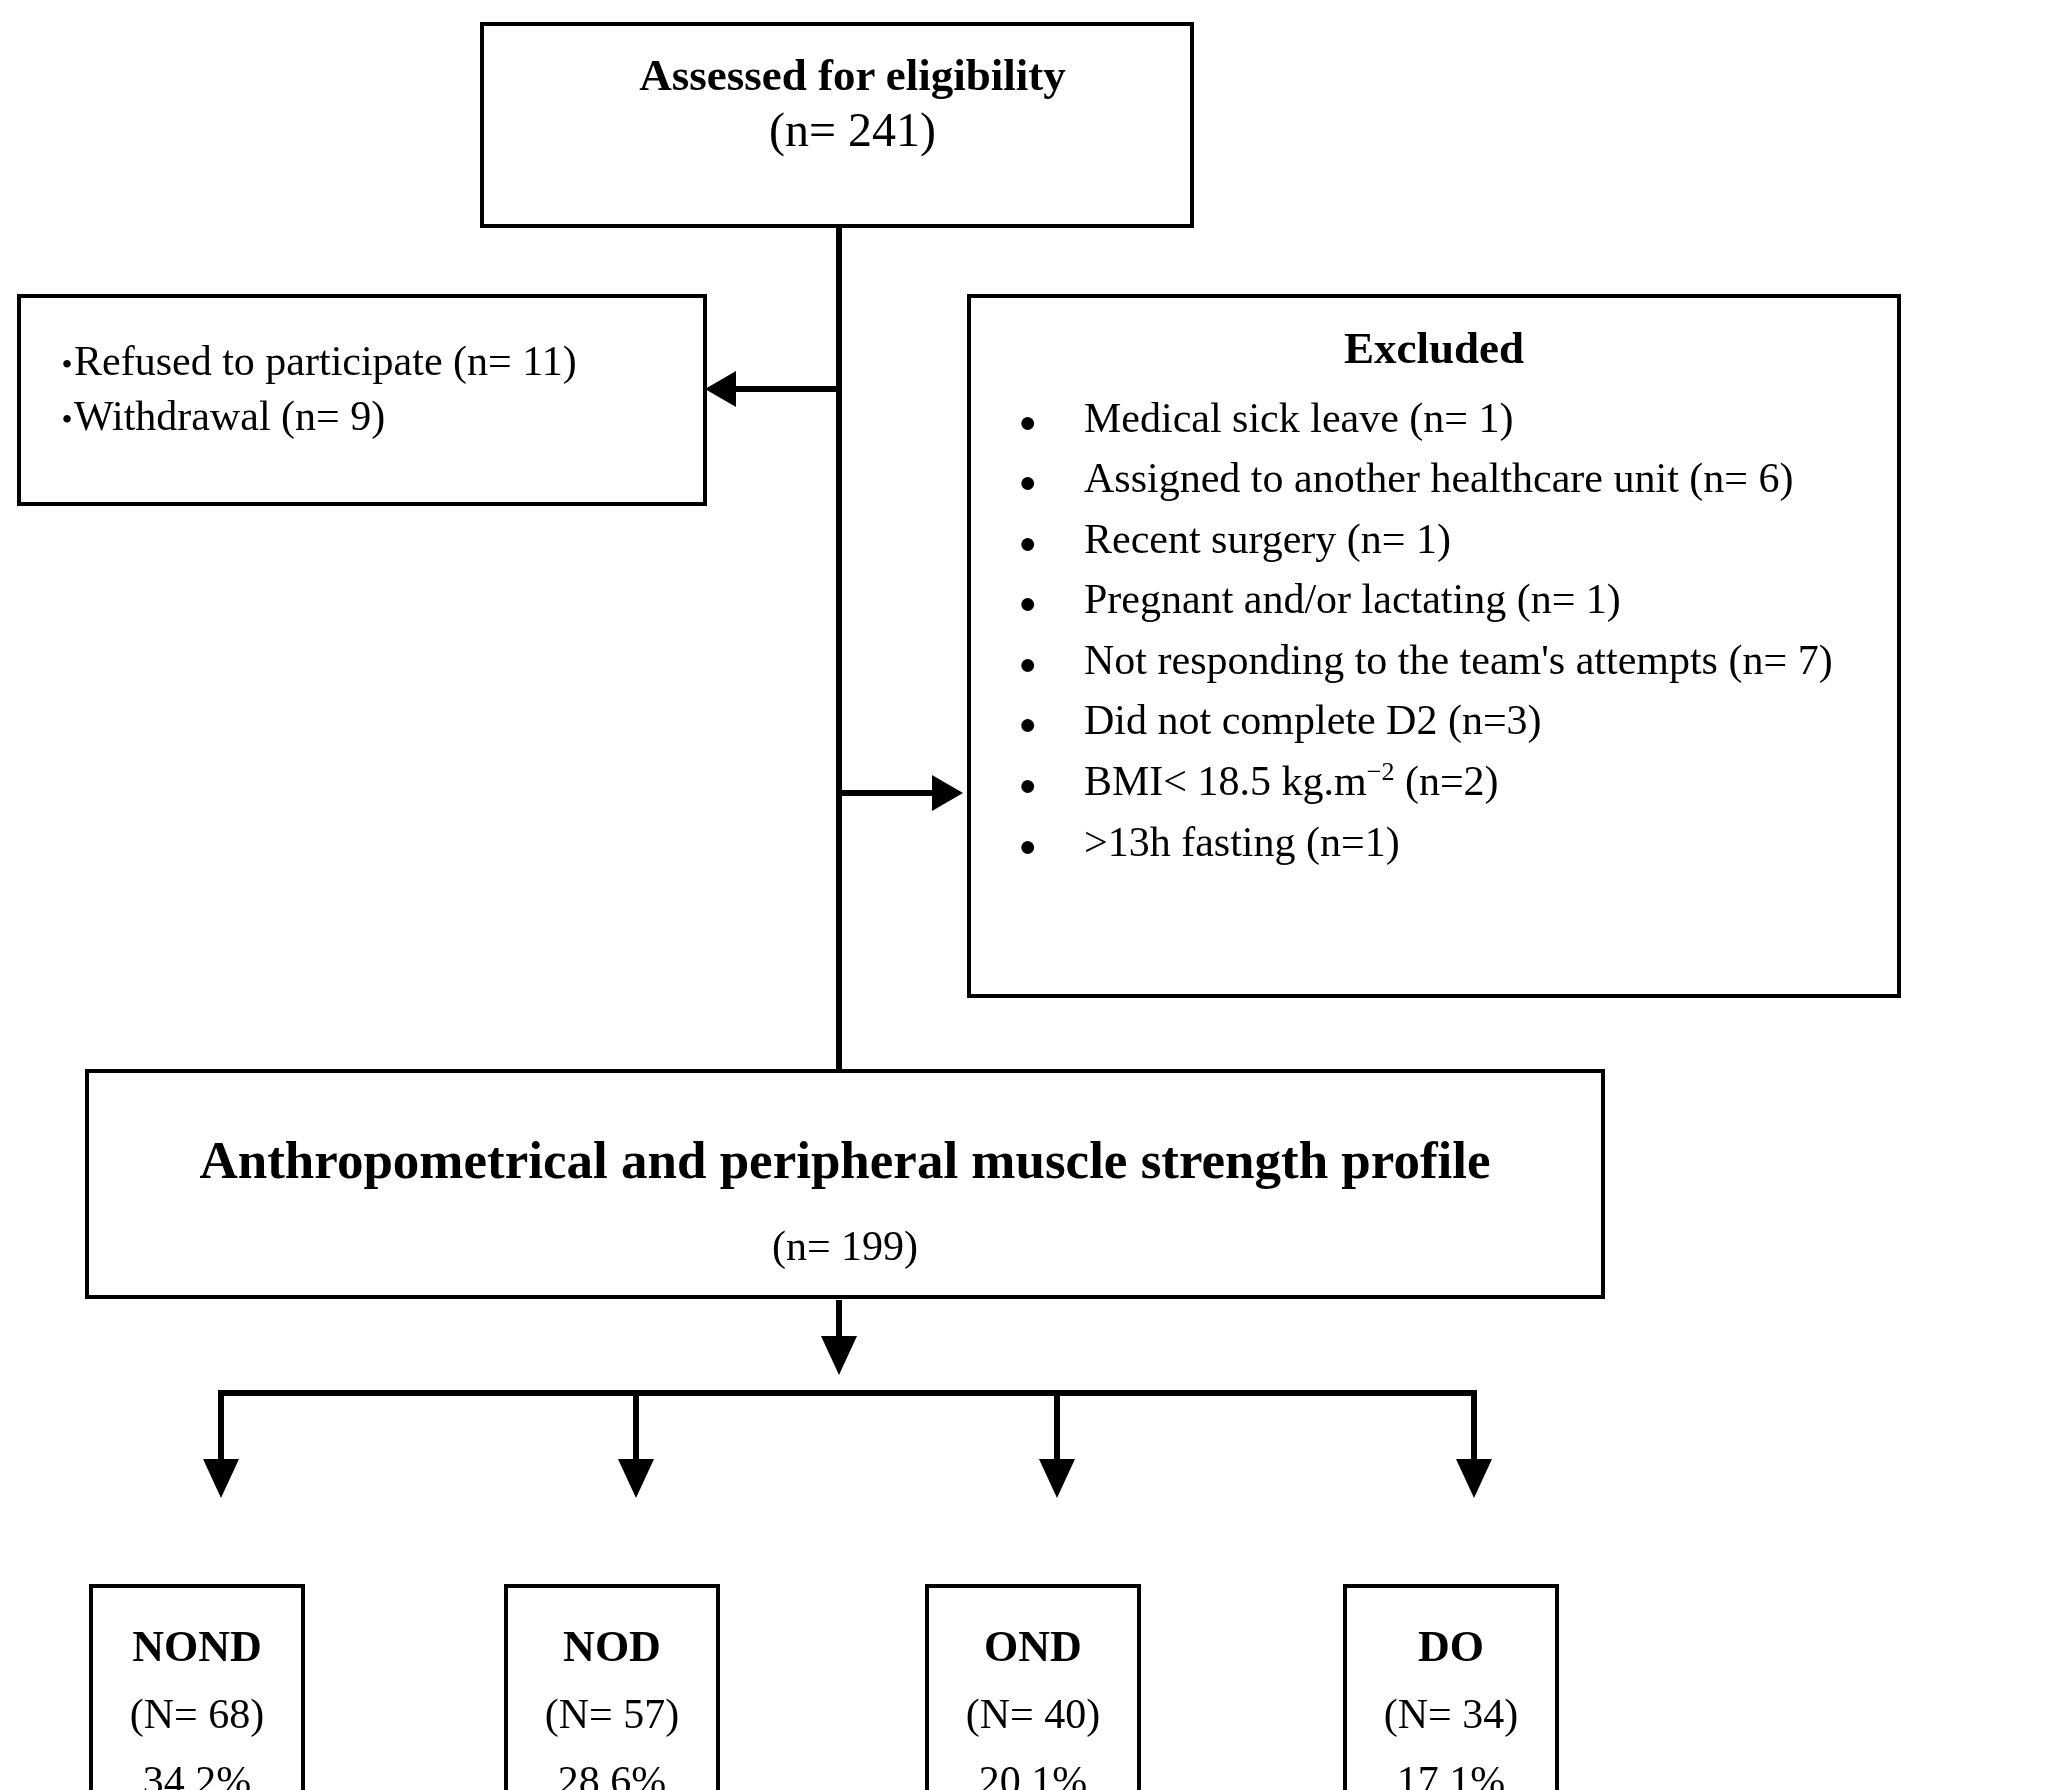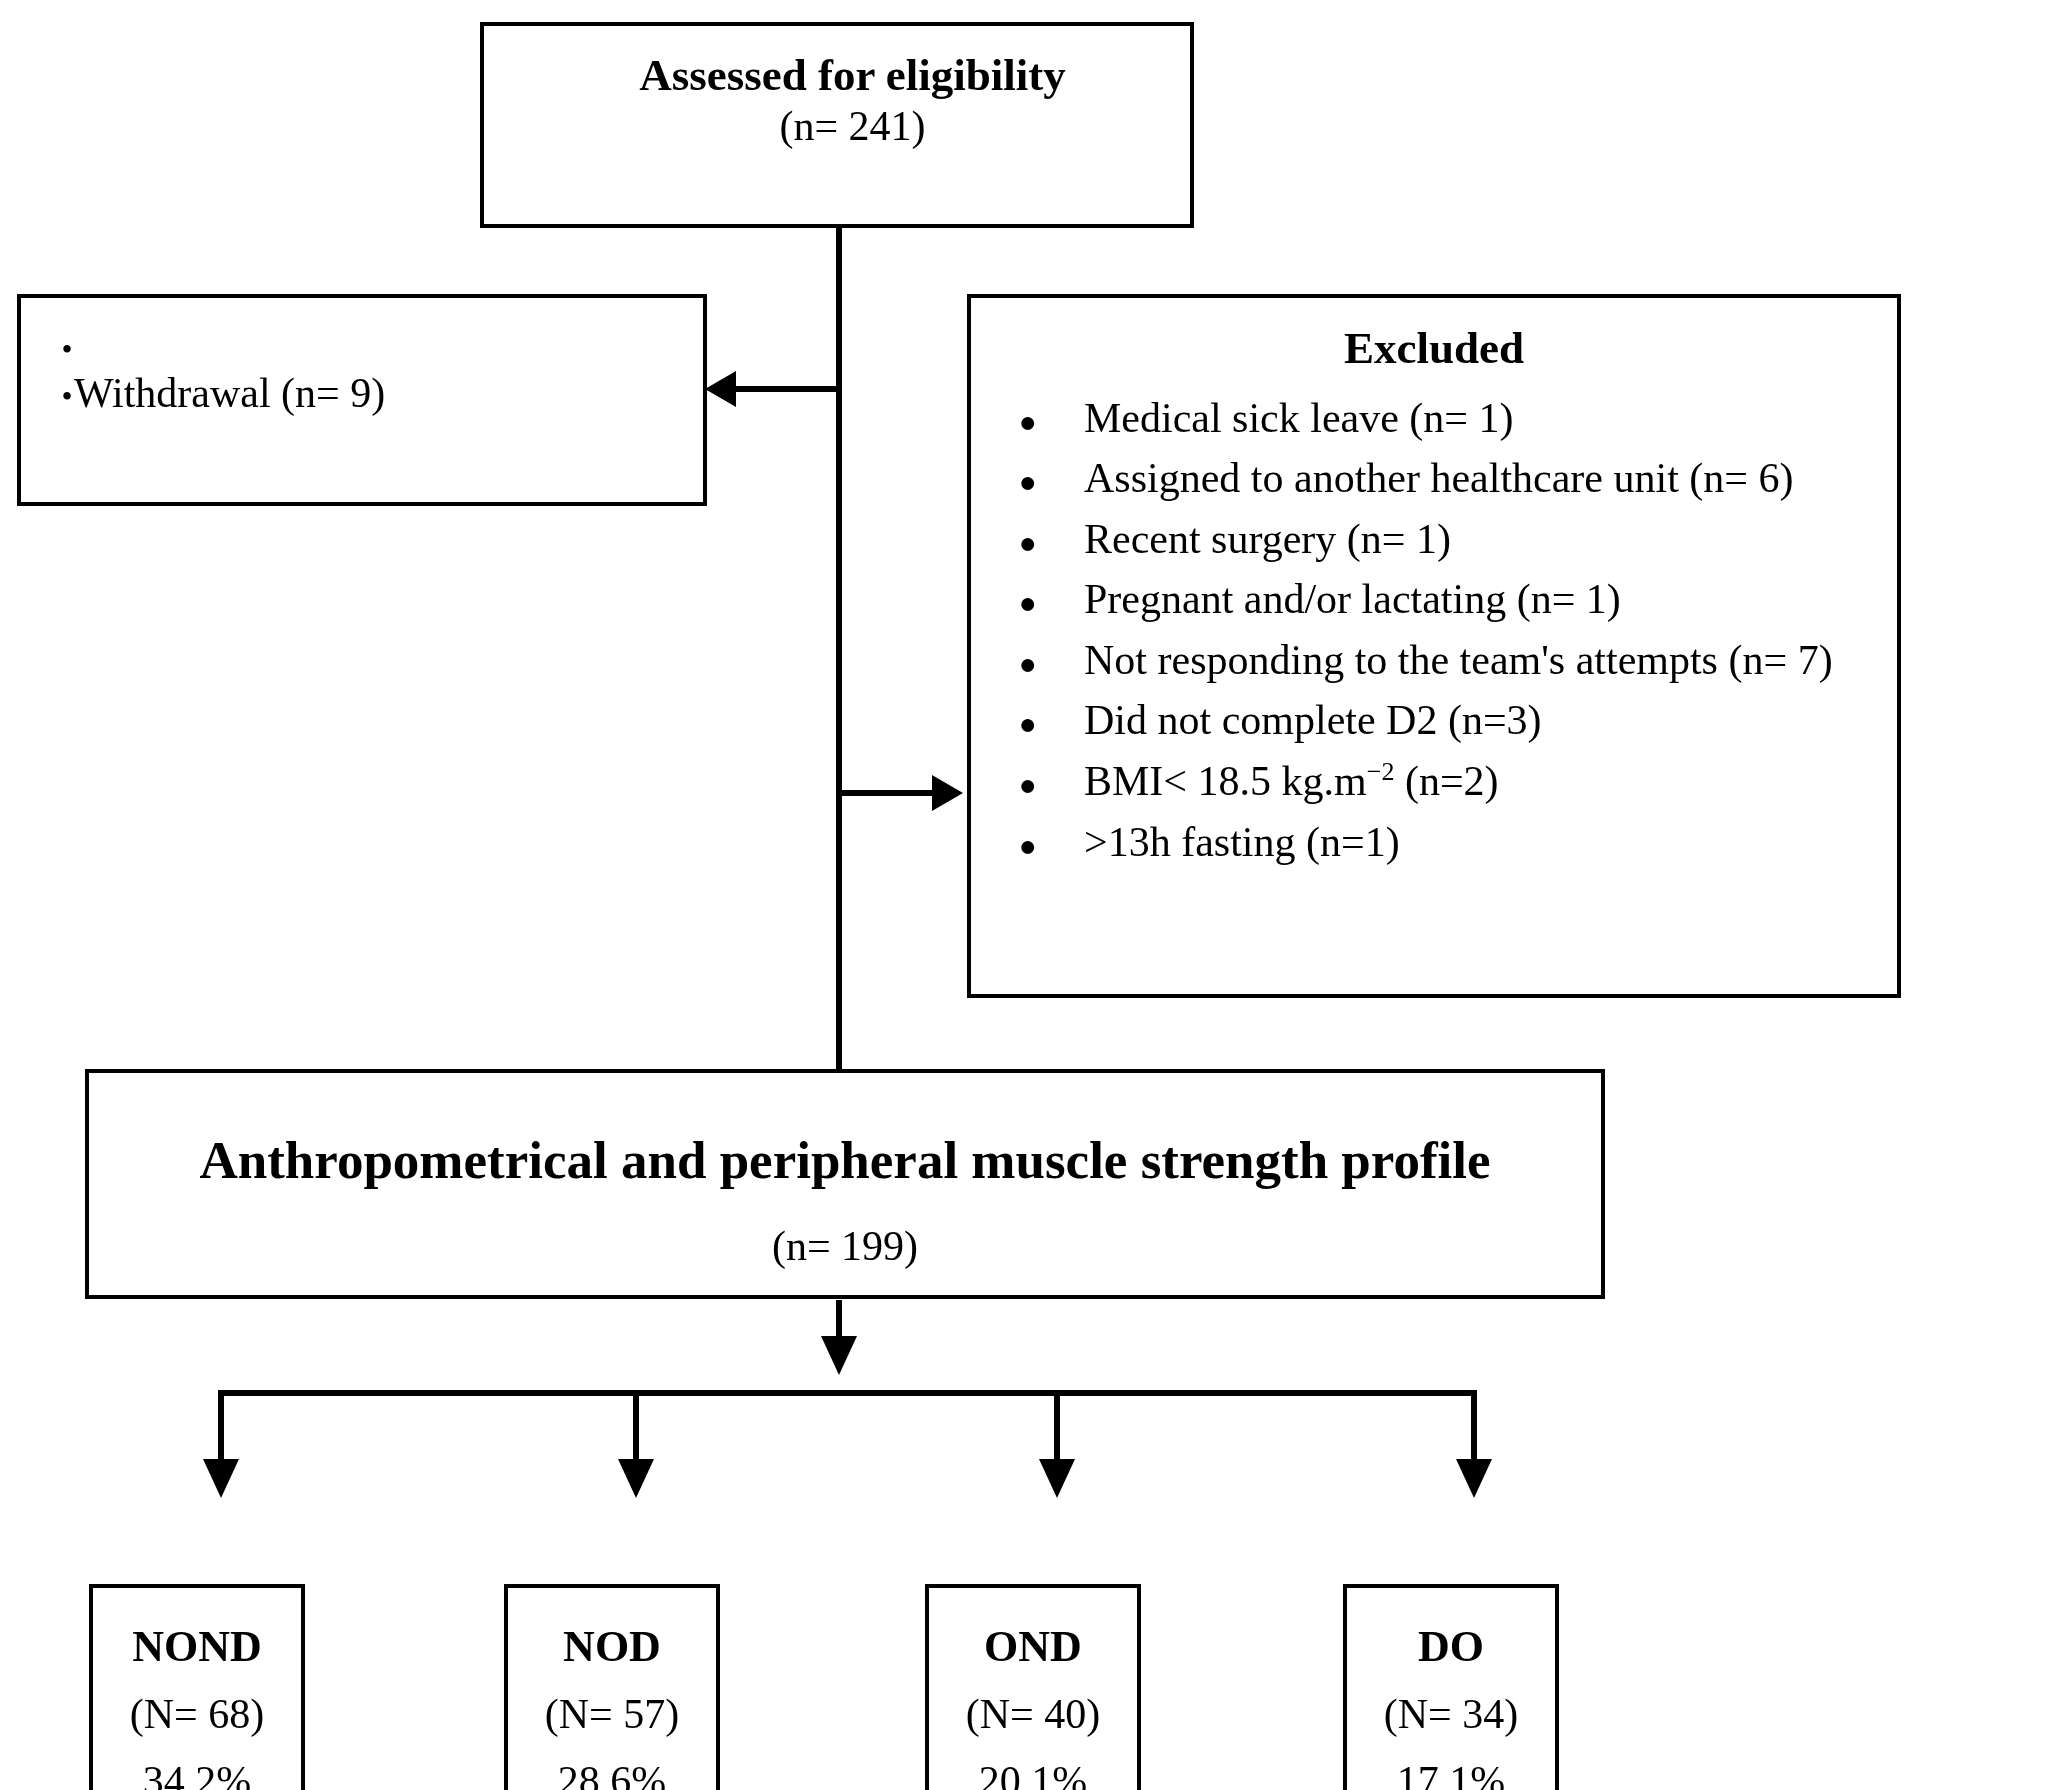--- a/index.html
+++ b/index.html
@@ -30,21 +30,21 @@
     justify-content: center;
     box-sizing: border-box;
   }
   .center { text-align: center; padding-left: 31px; }
   .title-line {
     font-weight: bold;
     font-size: 45px;
     line-height: 1.18;
   }
   .sub-line {
-    font-size: 42px;
+    font-size: 48px;
     line-height: 1.18;
   }
   
   #box-assessed { left: 480px; top: 22px; width: 714px; height: 206px; }
   #box-assessed .box-inner { justify-content: flex-start; padding-top: 22.5px; }
 
   
   #box-refused { left: 16.5px; top: 294px; width: 690px; height: 212px; }
   #box-refused .box-inner { justify-content: flex-start; padding: 36px 0 0 41px; }
   .bullet-left {
@@ -137,20 +137,21 @@
   <div class="line hline" style="left:735px; top:386px; width:104px;"></div>
   <div class="arrow arrow-left" style="left:705px; top:371px;"></div>
 
   <div class="line hline" style="left:836px; top:790px; width:98px;"></div>
   <div class="arrow arrow-right" style="left:932px; top:775px;"></div>
 
   <div class="box" id="box-refused">
     <div class="box-inner">
       <div class="bullet-left">
         <span class="dot">•</span>
+        <span>Refused to participate (n= 11)</span>
       </div>
       <div class="bullet-left">
         <span class="dot">•</span>
         <span>Withdrawal (n= 9)</span>
       </div>
     </div>
   </div>
 
   <div class="box" id="box-excluded">
     <div class="box-inner">

